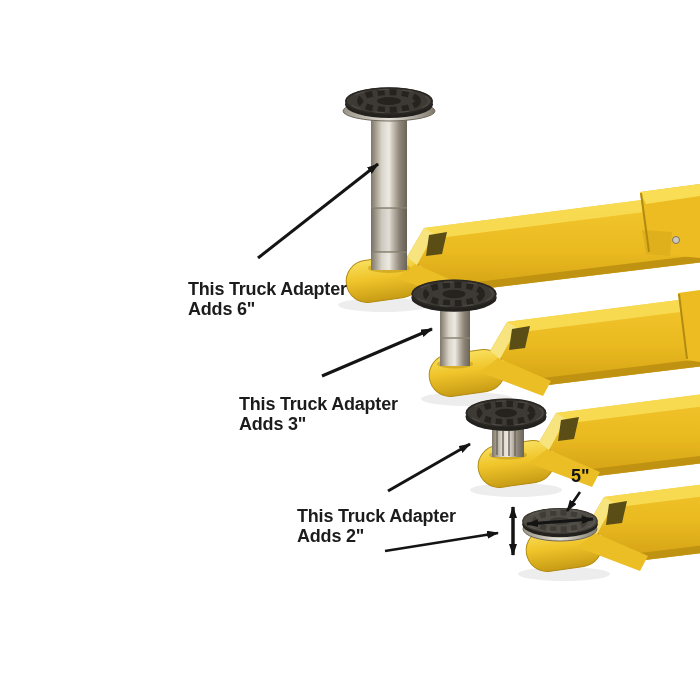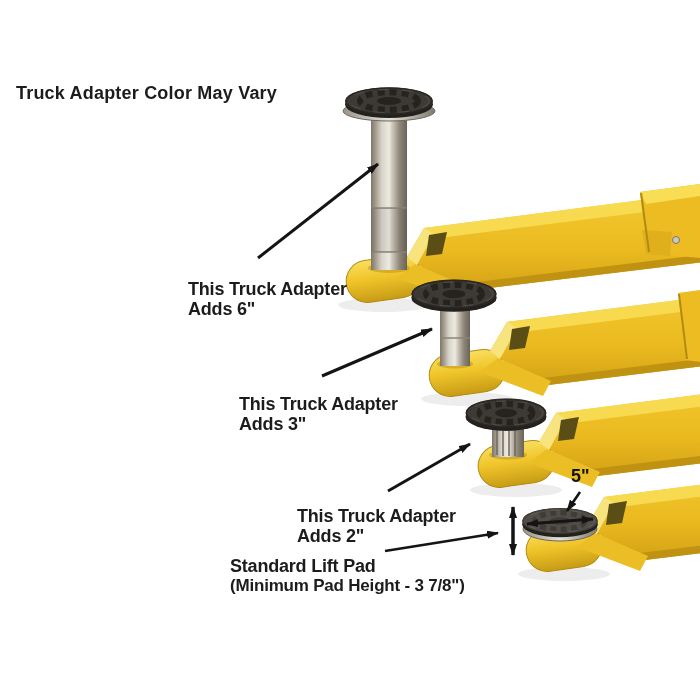--- a/index.html
+++ b/index.html
@@ -138,37 +138,32 @@
     <line x1="258" y1="258" x2="378" y2="164" marker-end="url(#ah)"></line>
     <line x1="322" y1="376" x2="432" y2="329" marker-end="url(#ah)"></line>
     <line x1="388" y1="491" x2="470" y2="444" marker-end="url(#ah)"></line>
     <line x1="385" y1="551" x2="498" y2="533" stroke-width="2.6" marker-end="url(#ah)"></line>
     <line x1="580" y1="492" x2="567" y2="511" stroke-width="2.6" marker-end="url(#ah)"></line>
     <line x1="527" y1="524" x2="593" y2="519" marker-start="url(#ah)" marker-end="url(#ah)"></line>
     <line x1="513" y1="507" x2="513" y2="555" stroke-width="3.5" marker-start="url(#ah)" marker-end="url(#ah)"></line>
   </g>
 </svg>
 
-<div class="title">Truck Adapter Color May Vary</div>
 
 <div class="lbl" style="left:188px;top:259px;">
   <div class="l1">This Truck Adapter</div>
   <div class="l2">Adds 6"</div>
 </div>
 
 <div class="lbl" style="left:239px;top:374px;">
   <div class="l1">This Truck Adapter</div>
   <div class="l2">Adds 3"</div>
 </div>
 
 <div class="lbl" style="left:297px;top:486px;">
   <div class="l1">This Truck Adapter</div>
   <div class="l2">Adds 2"</div>
 </div>
 
-<div class="lbl lbl-std" style="left:230px;top:536px;">
-  <div class="l1">Standard Lift Pad</div>
-  <div class="l2">(Minimum Pad Height - 3 7/8")</div>
-</div>
 
 <div class="dim5">5"</div>
 
 </div>
 
 </body></html>

